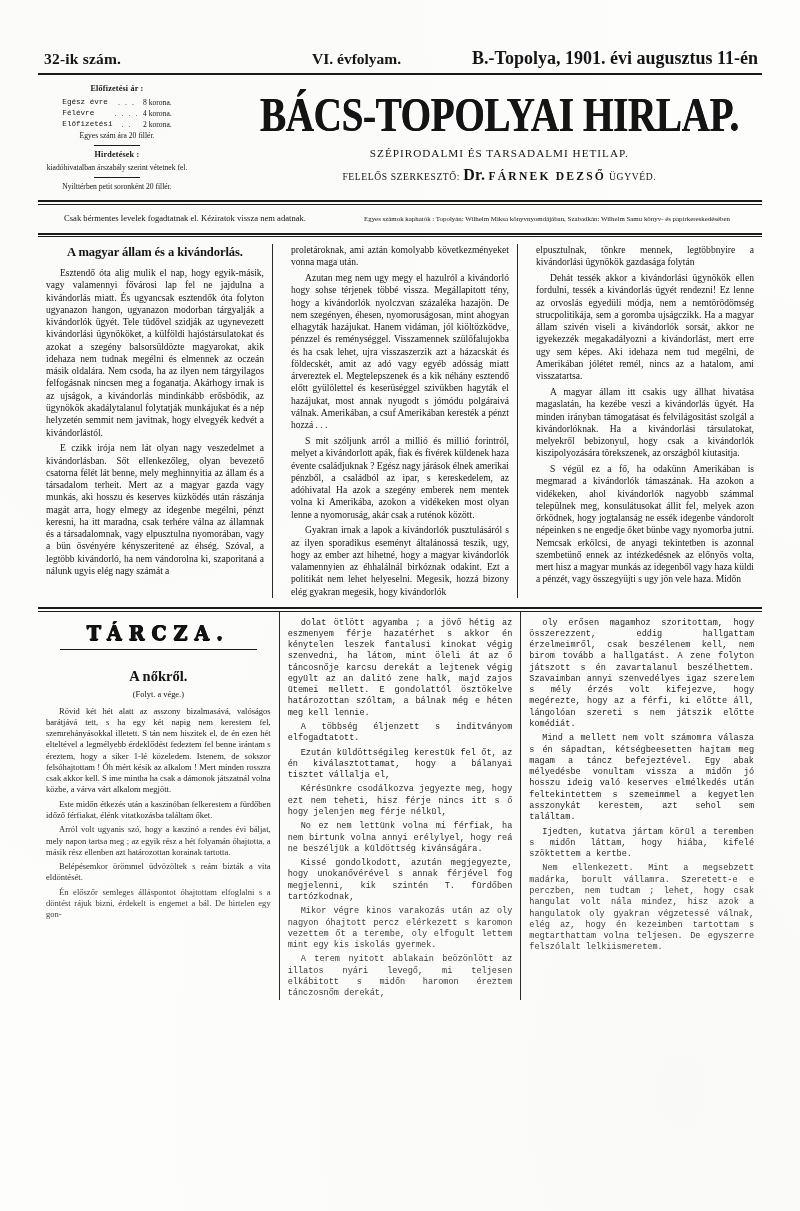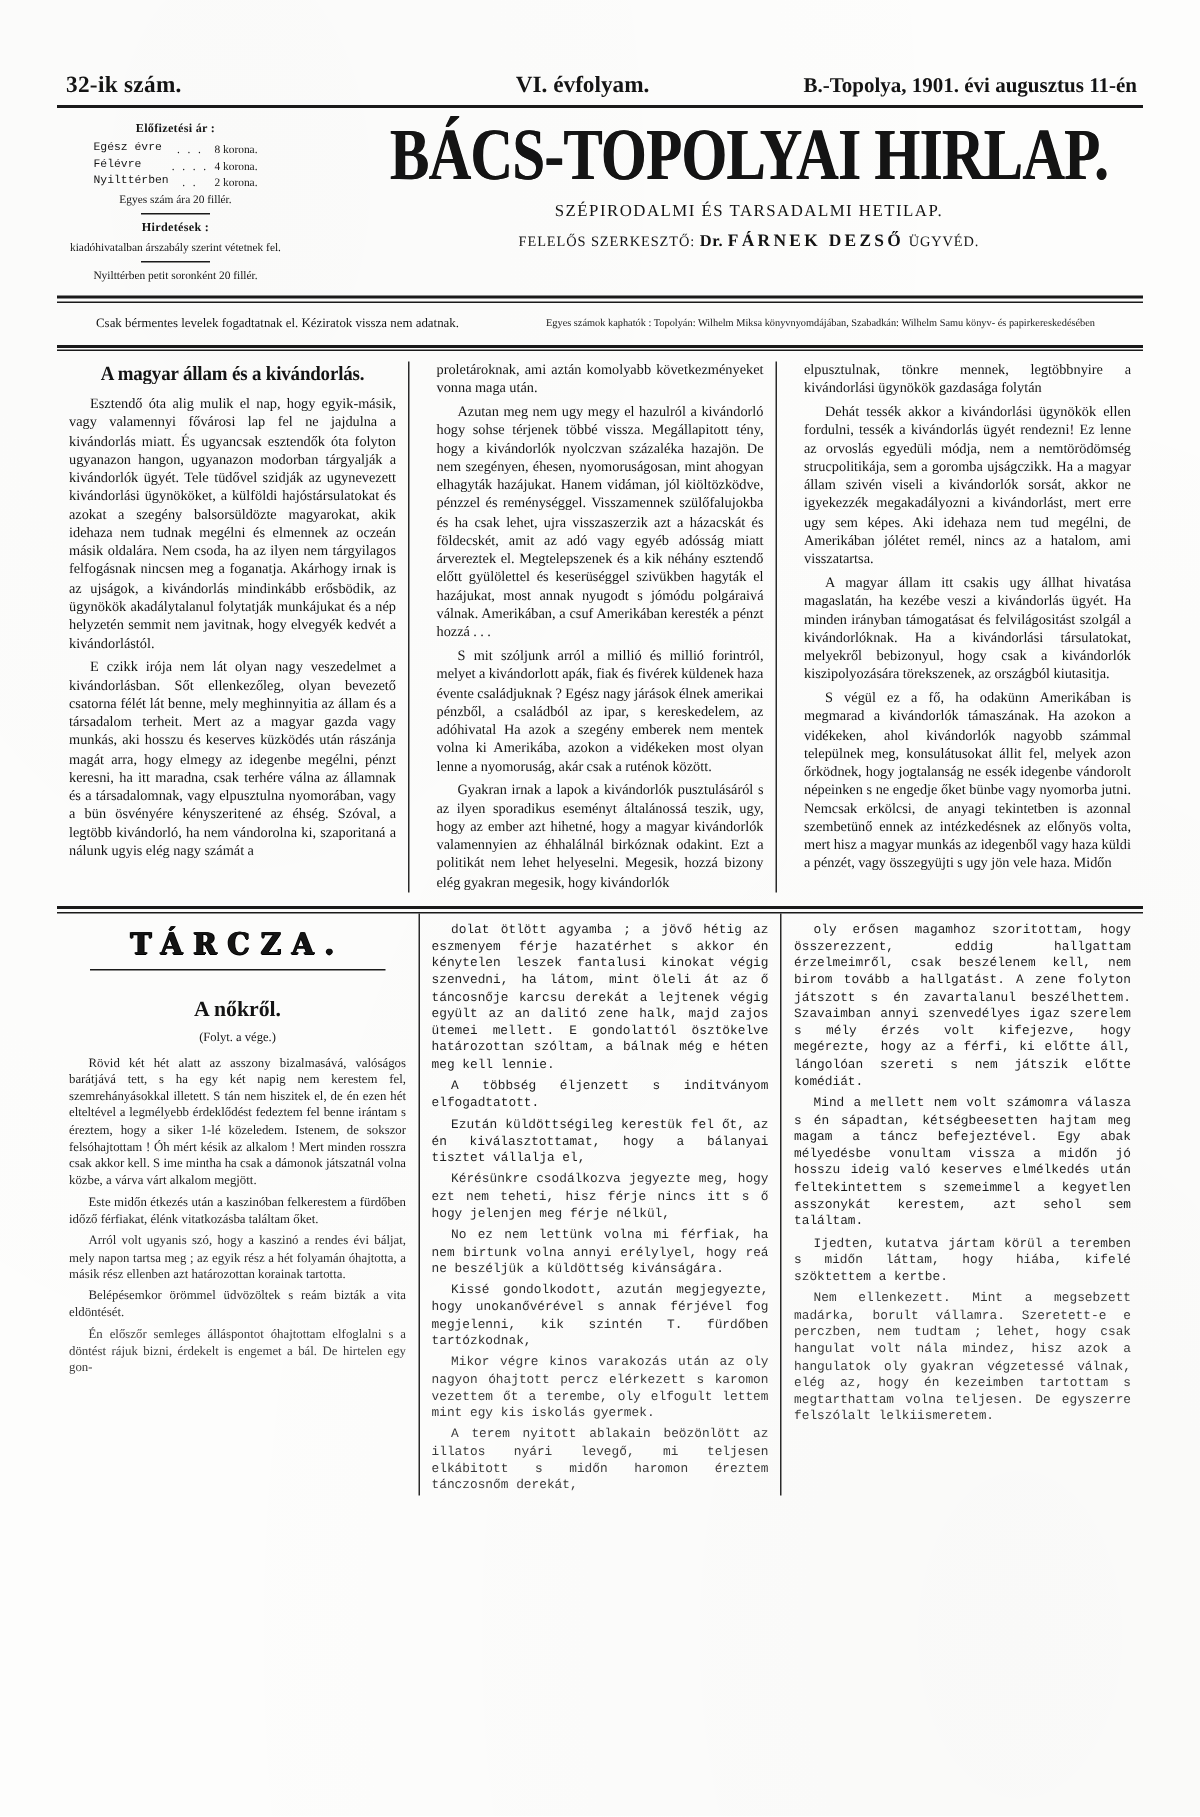--- a/index.html
+++ b/index.html
@@ -39,32 +39,32 @@
     font-size: 15.5px;
     font-weight: bold;
     letter-spacing: .2px;
   }
   .topline .vol {
     font-size: 15.5px;
     font-weight: bold;
     margin-left: 120px;
   }
   .topline .place {
-    font-size: 14px;
+    font-size: 18px;
     font-weight: bold;
   }
   .rule-thick {
     border-top: 2.4px solid #1a1a1a;
     margin: 4px 8px 0 8px;
   }
 
   
   .masthead {
     display: flex;
-    align-items: flex-start;
+    align-items: center;
     padding: 6px 8px 0 8px;
   }
   .mh-side {
     width: 158px;
     flex: 0 0 158px;
     text-align: center;
     font-size: 7.6px;
     line-height: 1.45;
     padding-top: 2px;
   }
@@ -120,21 +120,21 @@
     font-size: 9.6px;
     letter-spacing: .6px;
     margin-top: 7px;
     white-space: nowrap;
   }
   .mh-sub2 .ed-name {
     font-weight: bold;
     font-size: 11.6px;
     letter-spacing: 2.2px;
   }
-  .mh-sub2 .dr { font-weight: bold; font-size: 11px; letter-spacing: .4px;}
+  .mh-sub2 .dr { font-weight: bold; font-size: 16px; letter-spacing: .4px;}
 
   .rule-pair {
     margin: 8px 8px 0 8px;
   }
   .rule-pair .a { border-top: 2.2px solid #1a1a1a; }
   .rule-pair .b { border-top: 1px solid #1a1a1a; margin-top: 1.5px; }
 
   
   .infobar {
     display: flex;
@@ -282,21 +282,21 @@
           <td class="lbl">Egész évre</td>
           <td class="dots">. . .</td>
           <td class="val">8 korona.</td>
         </tr>
         <tr>
           <td class="lbl">Félévre</td>
           <td class="dots">. . . .</td>
           <td class="val">4 korona.</td>
         </tr>
         <tr>
-          <td class="lbl">Nyilttérben</td>
+          <td class="lbl">Előfizetési</td>
           <td class="dots">. .</td>
           <td class="val">2 korona.</td>
         </tr>
       </tbody>
         </table>
       <p class="single-price">Egyes szám ára 20 fillér.</p>
       <div class="sep"></div>
       <h4>Hirdetések :</h4>
       <p>kiadóhivatalban árszabály szerint vétetnek fel.</p>
       <div class="sep"></div>

